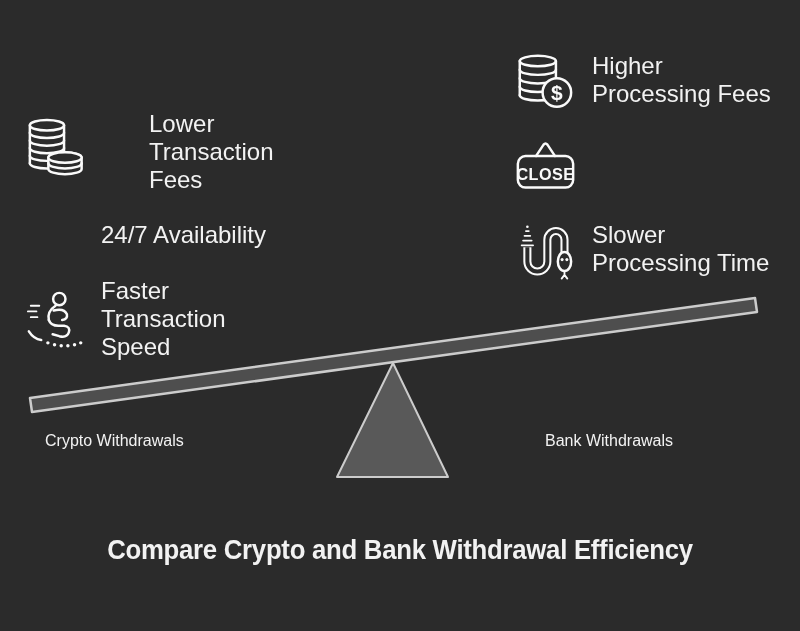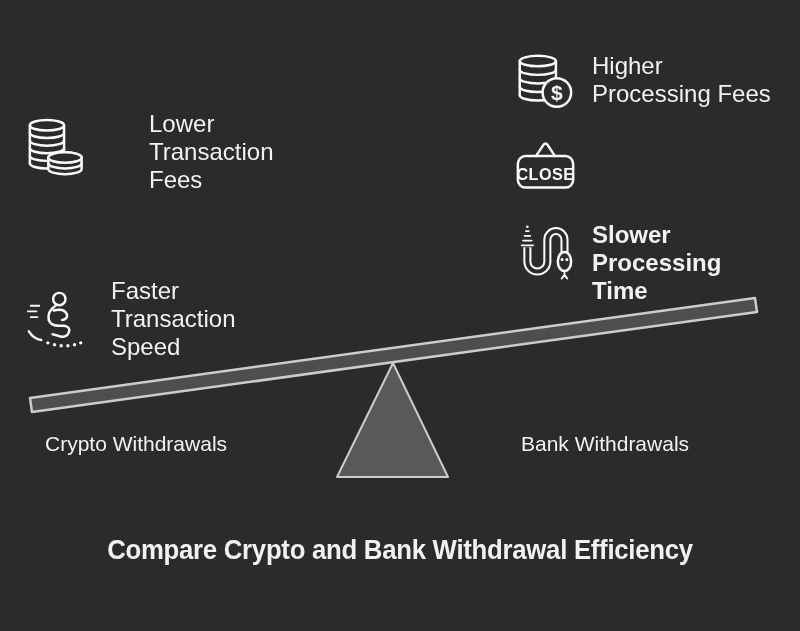--- a/index.html
+++ b/index.html
@@ -22,21 +22,21 @@
   .snakecore { stroke: var(--background,#2b2b2b);  fill:none; stroke-width:4.2; stroke-linecap:butt; }
   .icon-text { fill: var(--icon-stroke,#fafafa); font-family:"Liberation Sans",sans-serif; font-weight:700; stroke:none; }
   .ftext {
     position: absolute;
     font-size: 24px; line-height: 28px;
     color: var(--text-color, #f2f2f2);
     white-space: pre-line;
   }
   .side-label {
     position: absolute;
-    font-size: 21px; color: var(--text-color, #f2f2f2);
+    font-size: 16px; color: var(--text-color, #f2f2f2);
   }
   .seesaw { position: absolute; left: 0; top: 280px; width: 800px; height: 220px; }
   .plank   { fill: var(--plank-fill,#4e4e4e); stroke: var(--plank-stroke,#cccccc); stroke-width: 2.5; stroke-linejoin: round; }
   .fulcrum { fill: var(--triangle-fill,#595959); stroke: var(--triangle-stroke,#cccccc); stroke-width: 2; stroke-linejoin: round; }
   .title {
     position: absolute; left: 0; top: 534px; width: 800px;
     text-align: center;
     font-size: 28px; font-weight: 700; letter-spacing: -0.3px;
     color: var(--text-color, #f2f2f2);
     transform: scaleX(0.92); transform-origin: 400px 0;
@@ -60,20 +60,21 @@
         <path class="bgfill" d="M22.5,42 A17.5,5.5 0 0 1 57.5,42 V54 A17.5,5.5 0 0 1 22.5,54 Z"></path>
         <ellipse class="bgfill" cx="40" cy="42" rx="17.5" ry="5.5"></ellipse>
         <path d="M22.5,48 A17.5,5.5 0 0 0 57.5,48"></path>
       </g>
     </svg>
   </span>
   <div class="ftext" style="left:101px; top:110px; width:150px;margin-left:48px;">Lower
 Transaction
 Fees</div>
 
+  <div class="ftext" style="left:101px; top:221px; width:220px;">24/7 Availability</div>
 
   <span class="icon" style="left:26px; top:288px; width:59px; height:64px;">
     <svg viewBox="0 0 62 64">
       <g class="ic">
         <circle cx="35" cy="10" r="6.5"></circle>
         <path d="M31,17 Q22,23 24,32"></path>
         <path d="M29,22 Q40,19 43,26 Q44,31 38,32"></path>
         <path d="M24,32 Q26,38 34,38 L40,38 Q47,39 45,45 Q43,51 35,49 L28,47"></path>
         <path class="thin" d="M5,17 h9 M2,23 h9 M5,29 h7"></path>
         <path d="M3,44 Q8,52 16,53"></path>
@@ -81,21 +82,21 @@
       <g class="fillonly">
         <circle cx="23" cy="56" r="1.8"></circle>
         <circle cx="30" cy="58" r="1.8"></circle>
         <circle cx="37" cy="59" r="1.8"></circle>
         <circle cx="44" cy="59" r="1.8"></circle>
         <circle cx="51" cy="58" r="1.8"></circle>
         <circle cx="57.5" cy="56" r="1.8"></circle>
       </g>
     </svg>
   </span>
-  <div class="ftext" style="left:101px; top:277px; width:150px;margin-left:10px;">Faster
+  <div class="ftext" style="left:101px; top:277px; width:150px;">Faster
 Transaction
 Speed</div>
 
   <span class="icon" style="left:515px; top:52px; width:59px; height:60px;">
     <svg viewBox="0 0 62 62">
       <g class="ic">
         <ellipse cx="24" cy="9" rx="19" ry="5.5"></ellipse>
         <path d="M5,9 V45 M43,9 V45"></path>
         <path d="M5,18 A19,5.5 0 0 0 43,18"></path>
         <path d="M5,27 A19,5.5 0 0 0 43,27"></path>
@@ -126,25 +127,25 @@
       <g class="ic thin">
         <path d="M7,25 h12 M8.5,20 h9 M10,15 h6 M11.5,10 h3"></path>
         <path d="M52,52 V56 M52,56 L49,60 M52,56 L55,60"></path>
       </g>
       <ellipse class="ic bgfill" cx="52" cy="42" rx="7" ry="10"></ellipse>
       <circle class="fillonly" cx="49.5" cy="40" r="1.6"></circle>
       <circle class="fillonly" cx="54.5" cy="40" r="1.6"></circle>
       <circle class="fillonly" cx="13" cy="5.5" r="1.4"></circle>
     </svg>
   </span>
-  <div class="ftext" style="left:592px; top:221px; width:190px;font-weight:bold;">Slower
+  <div class="ftext" style="left:592px; top:221px; width:190px;">Slower
 Processing Time</div>
 
   <svg class="seesaw" viewBox="0 0 800 220">
     <polygon class="fulcrum" points="393,83 448,197 337,197"></polygon>
     <polygon class="plank" points="30,118 755,18 757,32 32,132"></polygon>
   </svg>
 
   <div class="side-label" style="left:45px; top:432px;">Crypto Withdrawals</div>
-  <div class="side-label" style="left:521px; top:432px;">Bank Withdrawals</div>
+  <div class="side-label" style="left:545px; top:432px;">Bank Withdrawals</div>
 
   <div class="title">Compare Crypto and Bank Withdrawal Efficiency</div>
 </div>
 
 </body></html>

